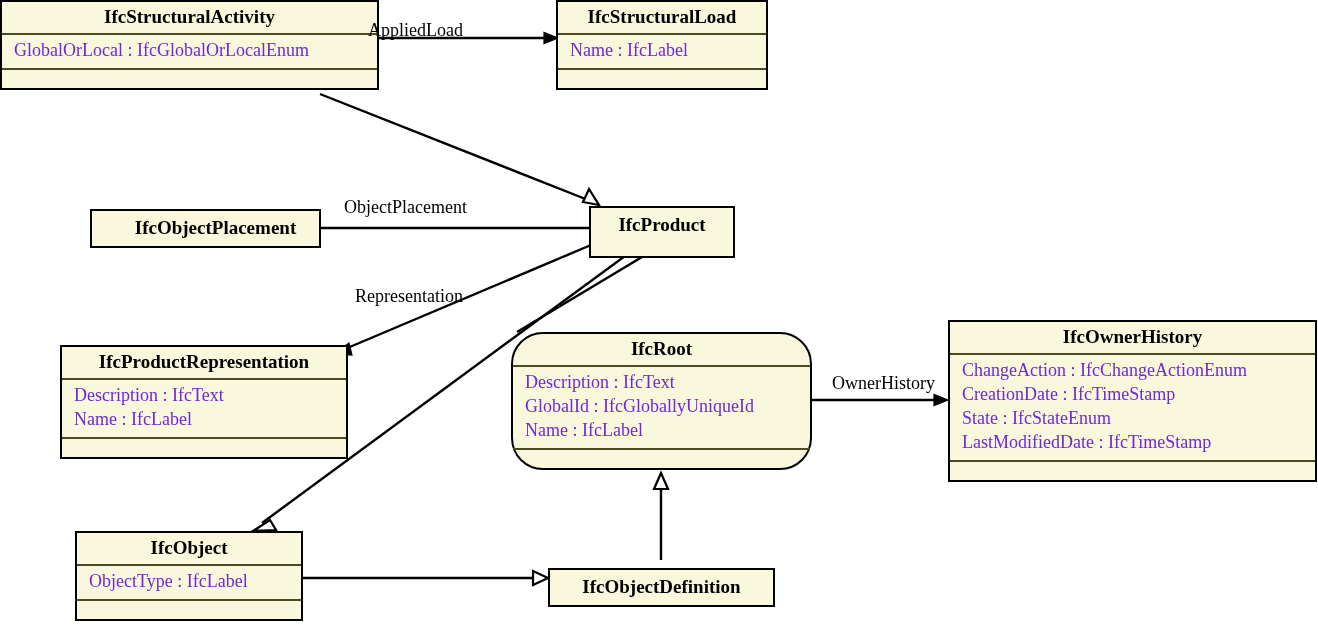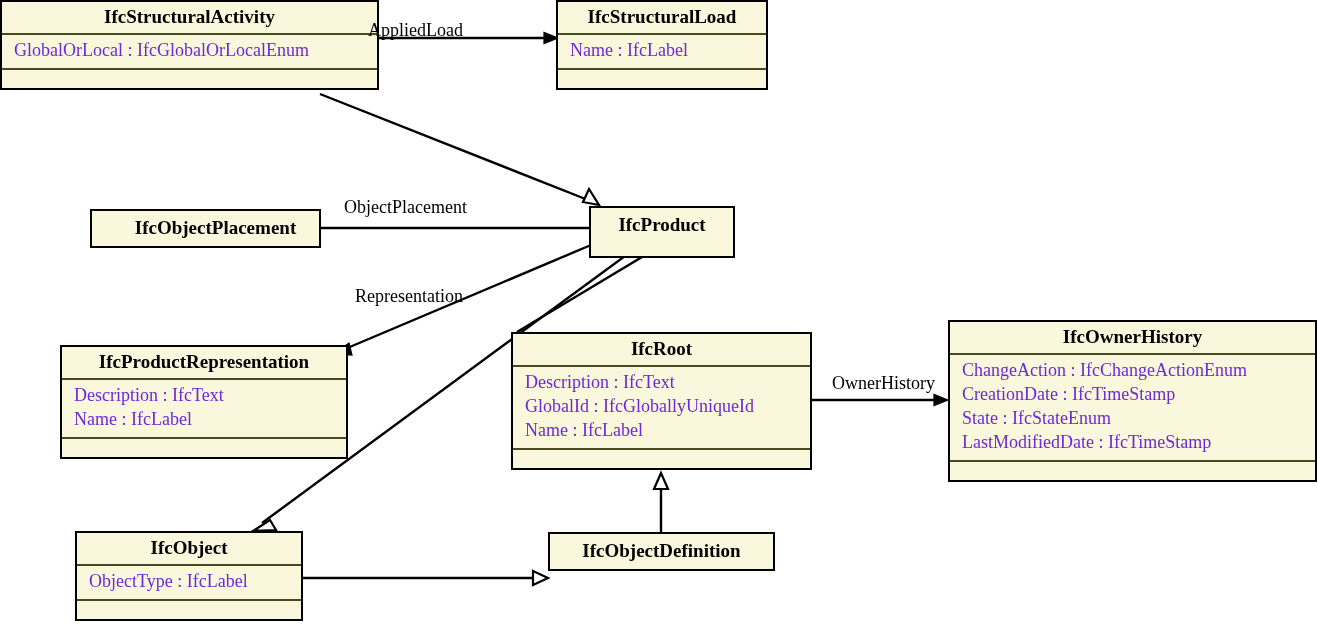--- a/index.html
+++ b/index.html
@@ -167,21 +167,21 @@
     <div class="uml-title">IfcProductRepresentation</div>
     <div class="uml-sep"></div>
     <div class="uml-attrs">
       <div class="uml-attr">Description : IfcText</div>
       <div class="uml-attr">Name : IfcLabel</div>
     </div>
     <div class="uml-sep"></div>
     <div class="uml-ops"></div>
   </div>
 
-  <div class="uml-class" style="left:511px; top:332px; width:301px;">
+  <div class="uml-class" style="left:511px; top:332px; width:301px;border-radius:32px;">
     <div class="uml-title">IfcRoot</div>
     <div class="uml-sep"></div>
     <div class="uml-attrs">
       <div class="uml-attr">Description : IfcText</div>
       <div class="uml-attr">GlobalId : IfcGloballyUniqueId</div>
       <div class="uml-attr">Name : IfcLabel</div>
     </div>
     <div class="uml-sep"></div>
     <div class="uml-ops"></div>
   </div>
@@ -202,17 +202,17 @@
   <div class="uml-class" style="left:75px; top:531px; width:228px;">
     <div class="uml-title">IfcObject</div>
     <div class="uml-sep"></div>
     <div class="uml-attrs">
       <div class="uml-attr">ObjectType : IfcLabel</div>
     </div>
     <div class="uml-sep"></div>
     <div class="uml-ops"></div>
   </div>
 
-  <div class="uml-class" style="left:548px; top:532px; width:227px;">
+  <div class="uml-class" style="left:548px; top:568px; width:227px;">
     <div class="uml-title" style="padding-top:6px; padding-bottom:7px;">IfcObjectDefinition</div>
   </div>
 
 </div>
 
 </body></html>

